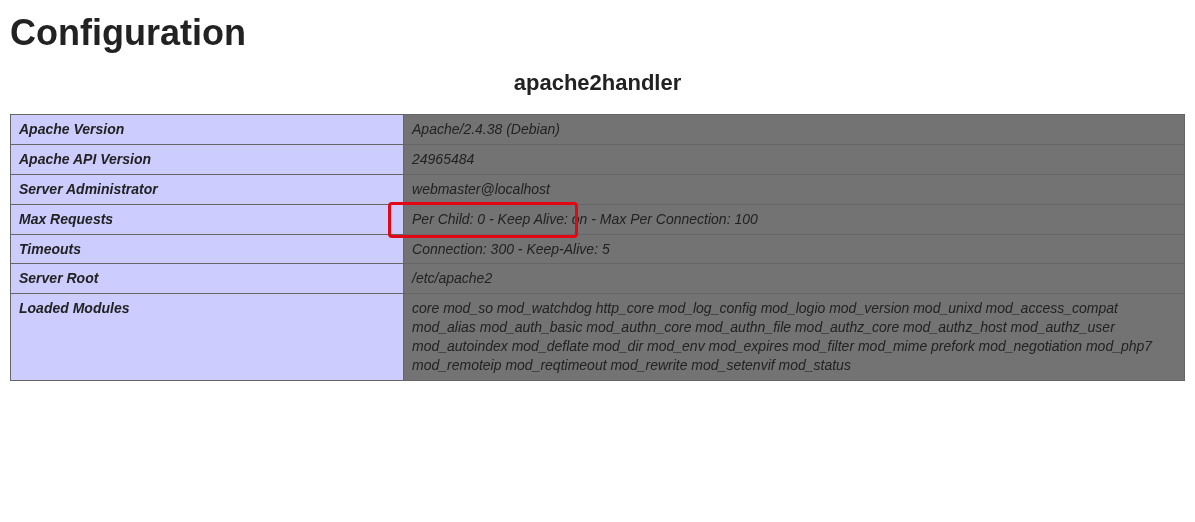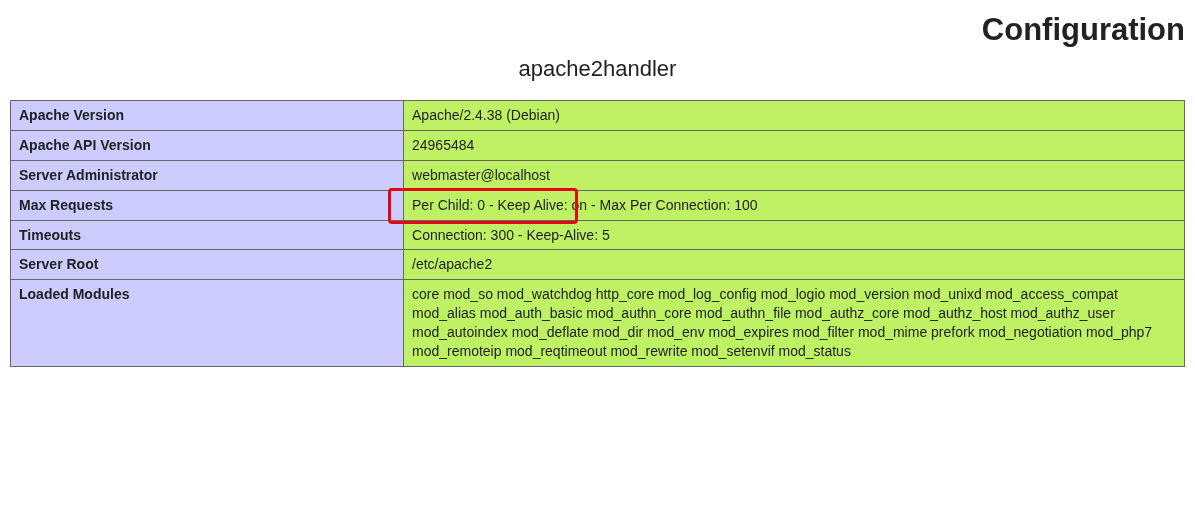--- a/index.html
+++ b/index.html
@@ -9,54 +9,55 @@
     color: #222;
     margin: 0;
     padding: 0 10px;
   }
   .wrap {
     width: 1175px;
     margin: 0 auto;
     padding-top: 8px;
   }
   h1.title {
-    text-align: right;
-    font-size: 31px;
+    text-align: left;
+    font-size: 36px;
     font-weight: 700;
-    margin: 4px 0 8px 0;
+    margin: 4px 0 16px 0;
     color: #222;
   }
   h2.subtitle {
     text-align: center;
     font-size: 22px;
-    font-weight: 400;
+    font-weight: 700;
     margin: 0 0 18px 0;
     color: #222;
   }
   table.info {
     width: 100%;
     border-collapse: collapse;
     table-layout: fixed;
+    font-style: italic;
   }
   table.info td {
     border: 1px solid #666;
     padding: 5px 8px 5px 8px;
     vertical-align: top;
     line-height: 1.35;
     font-size: 14px;
   }
   table.info td.key {
     width: 33%;
     background: #ccccff;
     font-weight: 700;
     color: #222;
   }
   table.info td.val {
     width: 67%;
-    background: #bef264;
+    background: #737373;
     color: #222;
     word-wrap: break-word;
   }
   .highlight-box {
     position: absolute;
     border: 3px solid #e30613;
     border-radius: 4px;
     pointer-events: none;
     box-sizing: border-box;
   }

